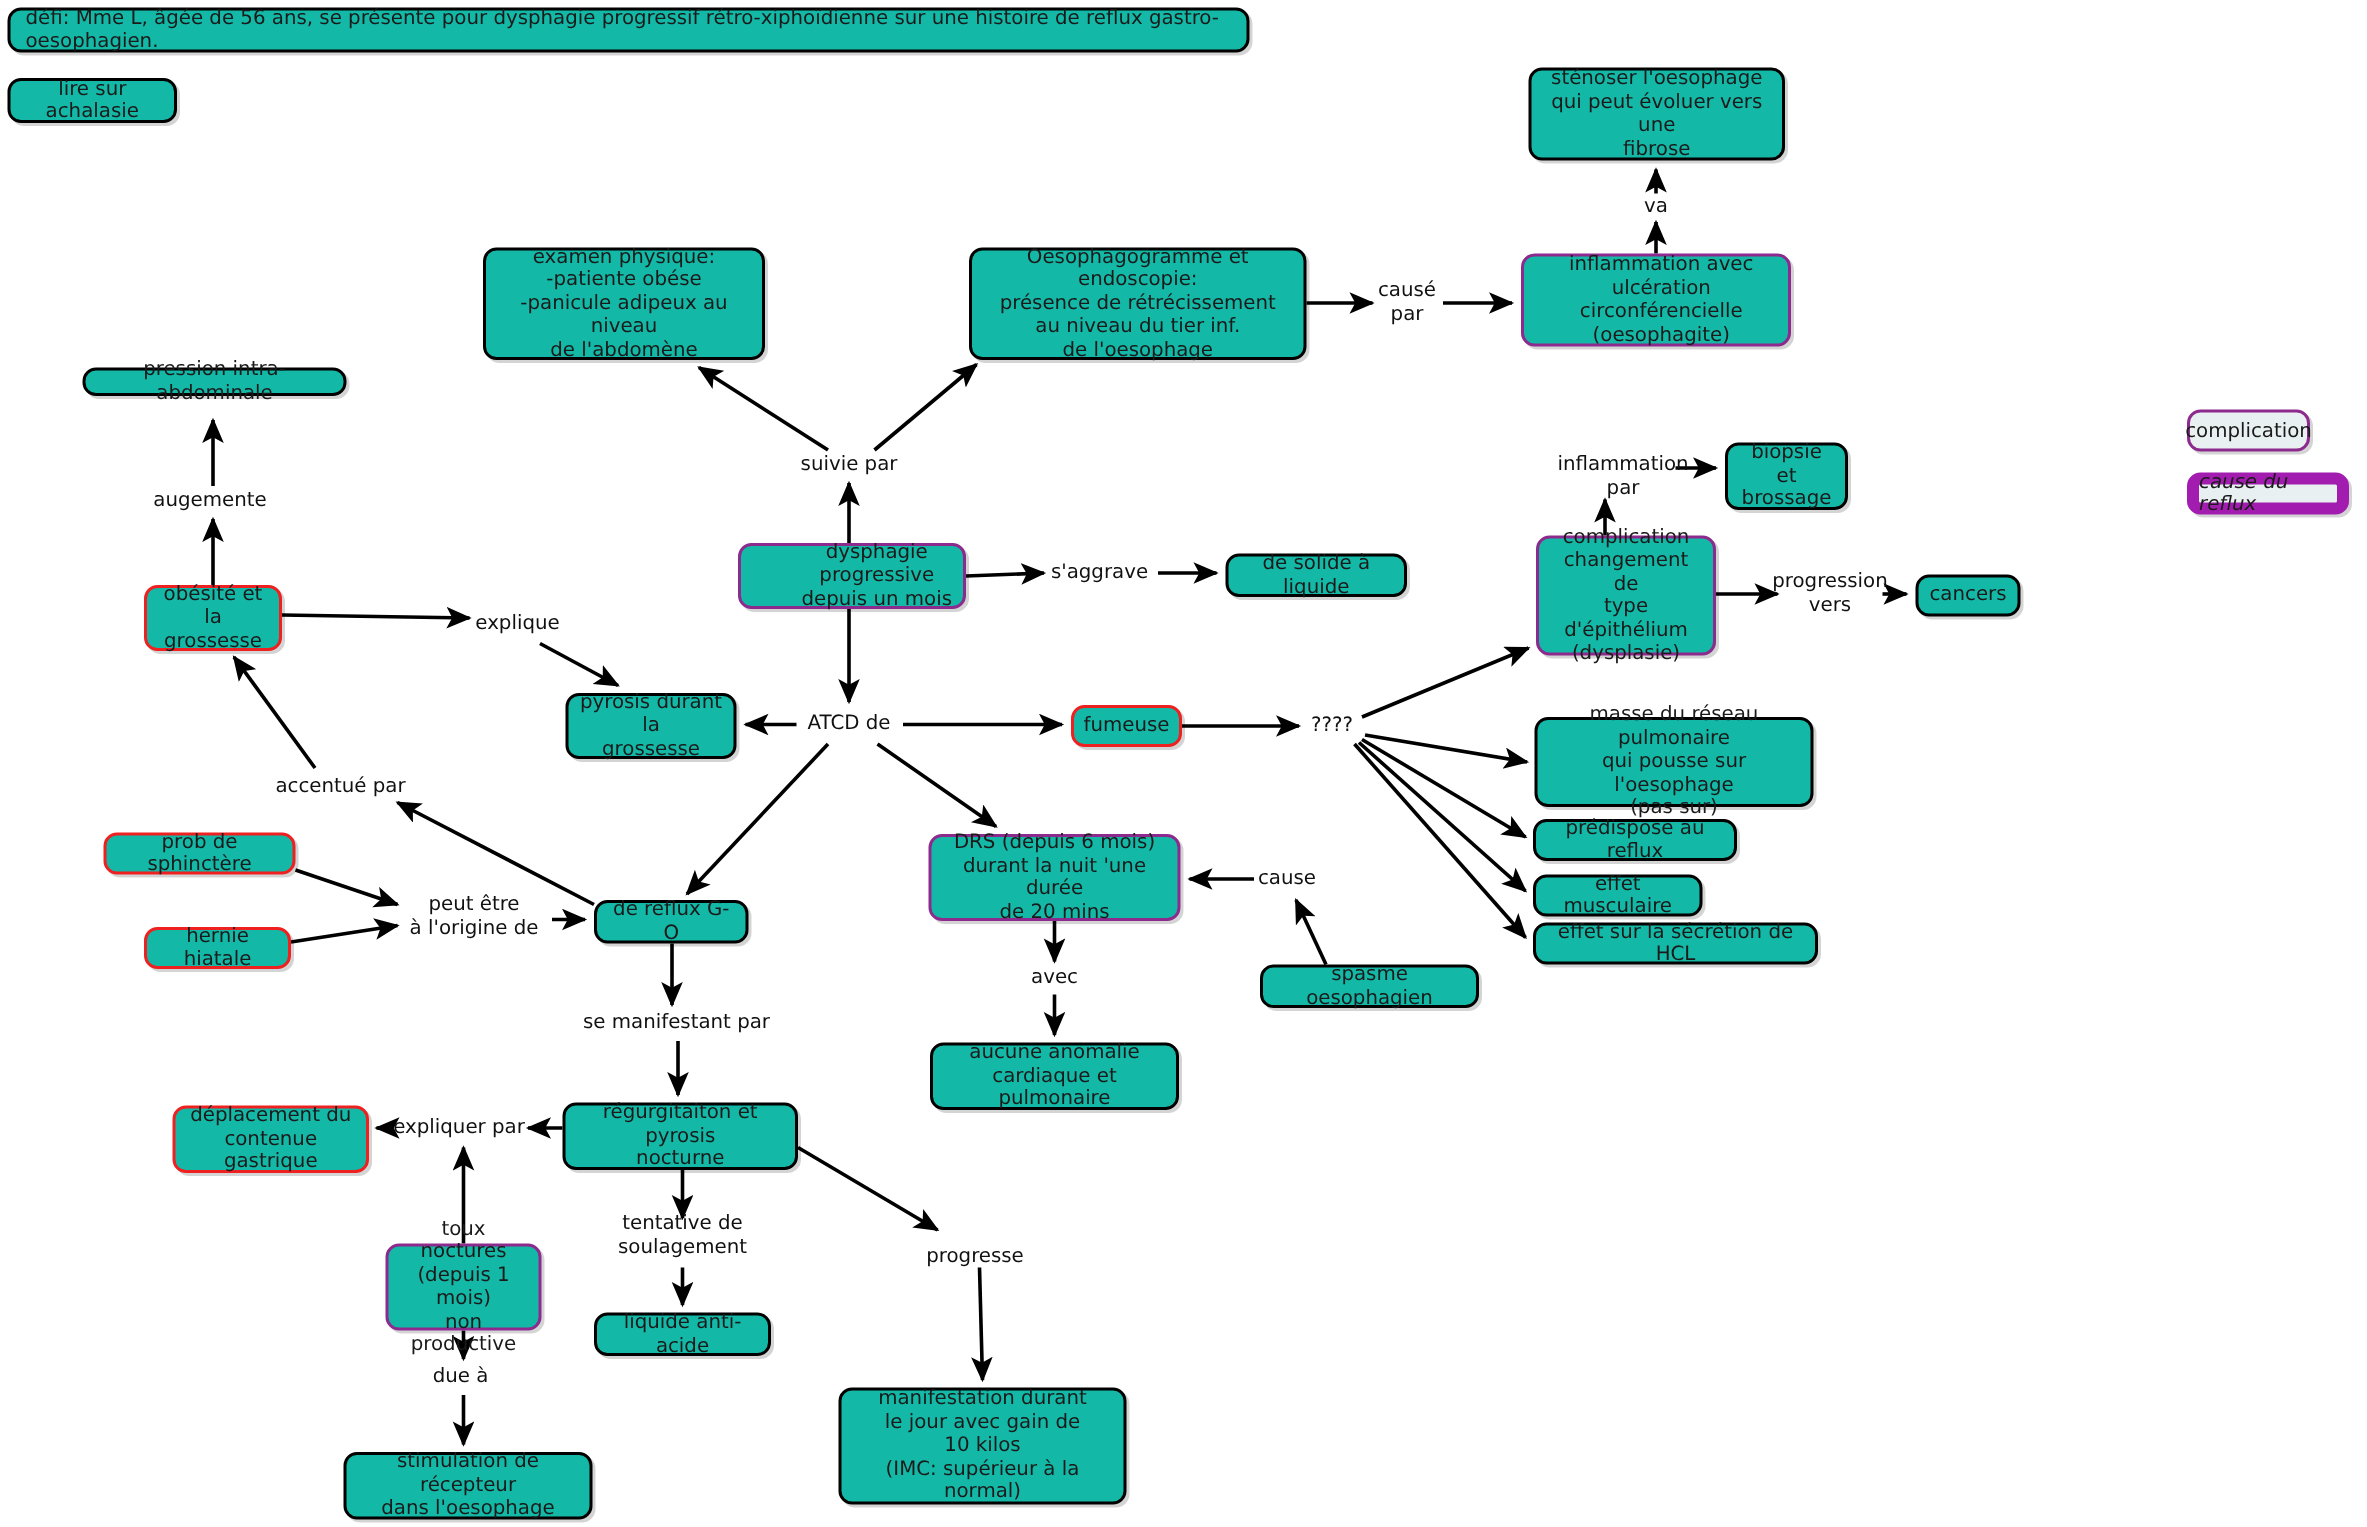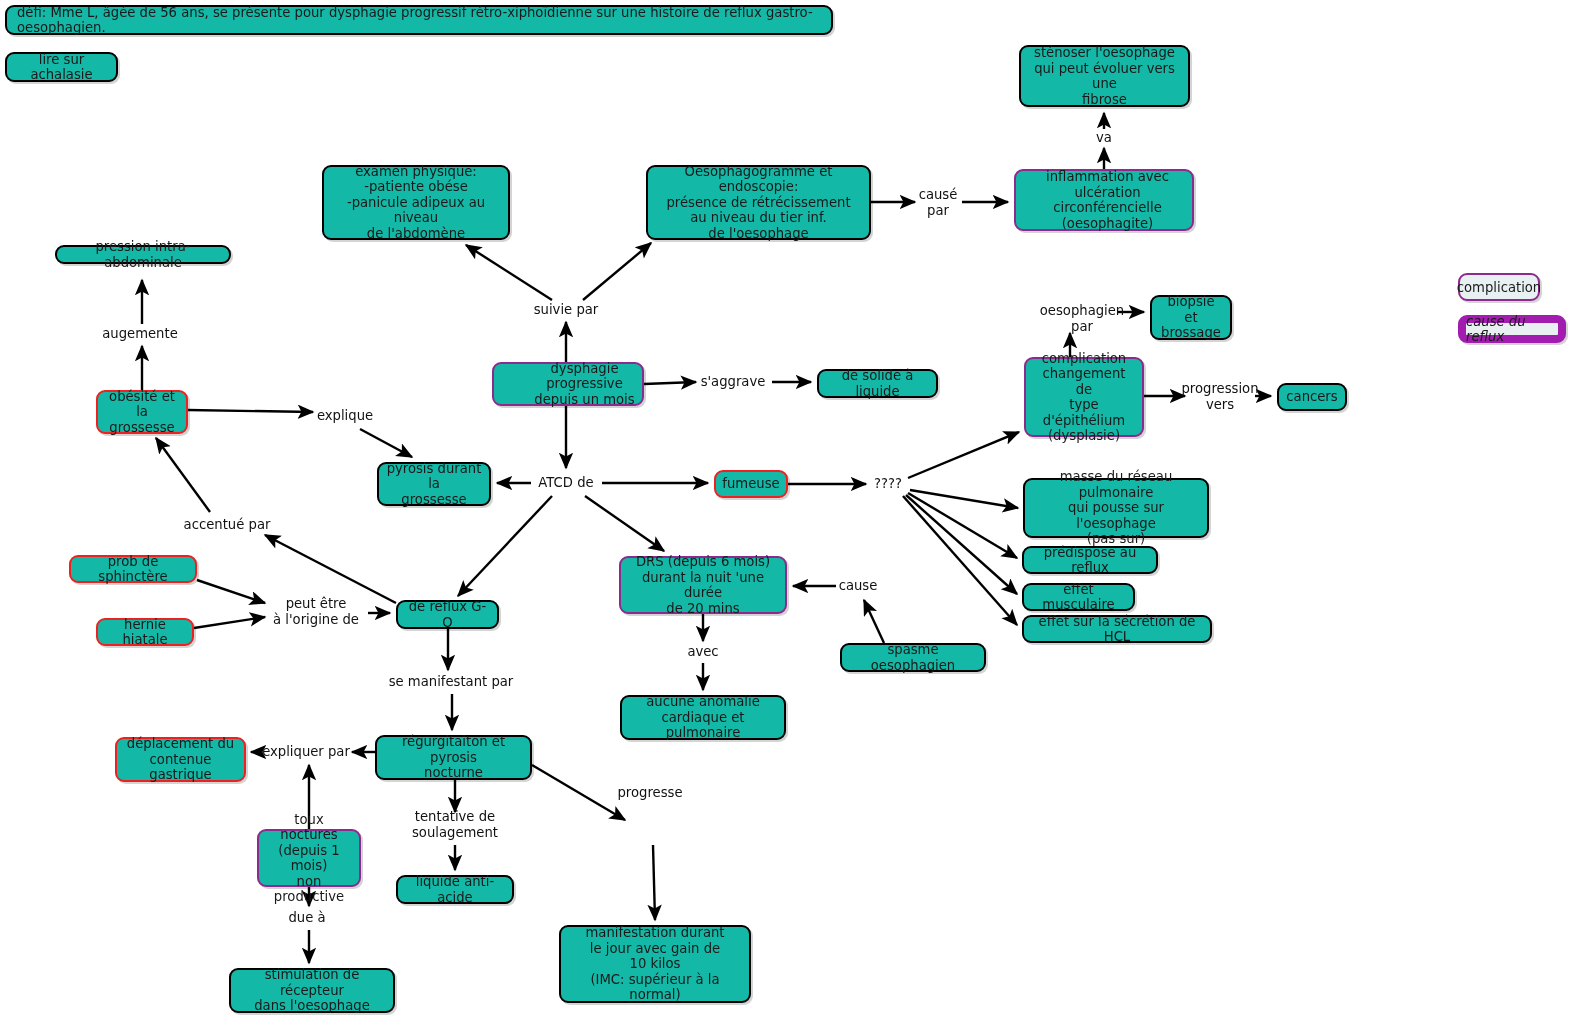--- a/index.html
+++ b/index.html
@@ -203,39 +203,39 @@
 10 kilos
 (IMC: supérieur à la normal)</span></div>
       <div class="node" style="left: 229px; top: 968px; width: 166px; height: 45px;"><span>stimulation de récepteur
 dans l'oesophage</span></div>
     </div>
   <div id="label-layer">
       <div class="edge-label" style="left: 1104px; top: 138px;">va</div>
       <div class="edge-label" style="left: 938px; top: 202px;">causé
 par</div>
       <div class="edge-label" style="left: 566px; top: 310px;">suivie par</div>
-      <div class="edge-label" style="left: 1082px; top: 318px;">oesophagien
+      <div class="edge-label" style="left: 1082px; top: 318px;">inflammation
 par</div>
       <div class="edge-label" style="left: 140px; top: 334px;">augemente</div>
       <div class="edge-label" style="left: 733px; top: 382px;">s'aggrave</div>
       <div class="edge-label" style="left: 1220px; top: 396px;">progression
 vers</div>
       <div class="edge-label" style="left: 345px; top: 416px;">explique</div>
       <div class="edge-label" style="left: 566px; top: 483px;">ATCD de</div>
       <div class="edge-label" style="left: 888px; top: 484px;">????</div>
       <div class="edge-label" style="left: 227px; top: 525px;">accentué par</div>
       <div class="edge-label" style="left: 858px; top: 586px;">cause</div>
       <div class="edge-label" style="left: 316px; top: 611px;">peut être
 à l'origine de</div>
       <div class="edge-label" style="left: 703px; top: 652px;">avec</div>
       <div class="edge-label" style="left: 451px; top: 682px;">se manifestant par</div>
       <div class="edge-label" style="left: 306px; top: 752px;">expliquer par</div>
       <div class="edge-label" style="left: 455px; top: 824px;">tentative de
 soulagement</div>
-      <div class="edge-label" style="left: 650px; top: 793px;">progresse</div>
+      <div class="edge-label" style="left: 650px; top: 838px;">progresse</div>
       <div class="edge-label" style="left: 307px; top: 918px;">due à</div>
     </div>
 
   <div class="legend-item purple" style="left:1458px; top:273px; width:82px; height:28px;">
     <span>complication</span>
   </div>
   <div class="legend-item red" style="left:1458px; top:315px; width:108px; height:28px;">
     <span>cause du reflux</span>
   </div>
 

